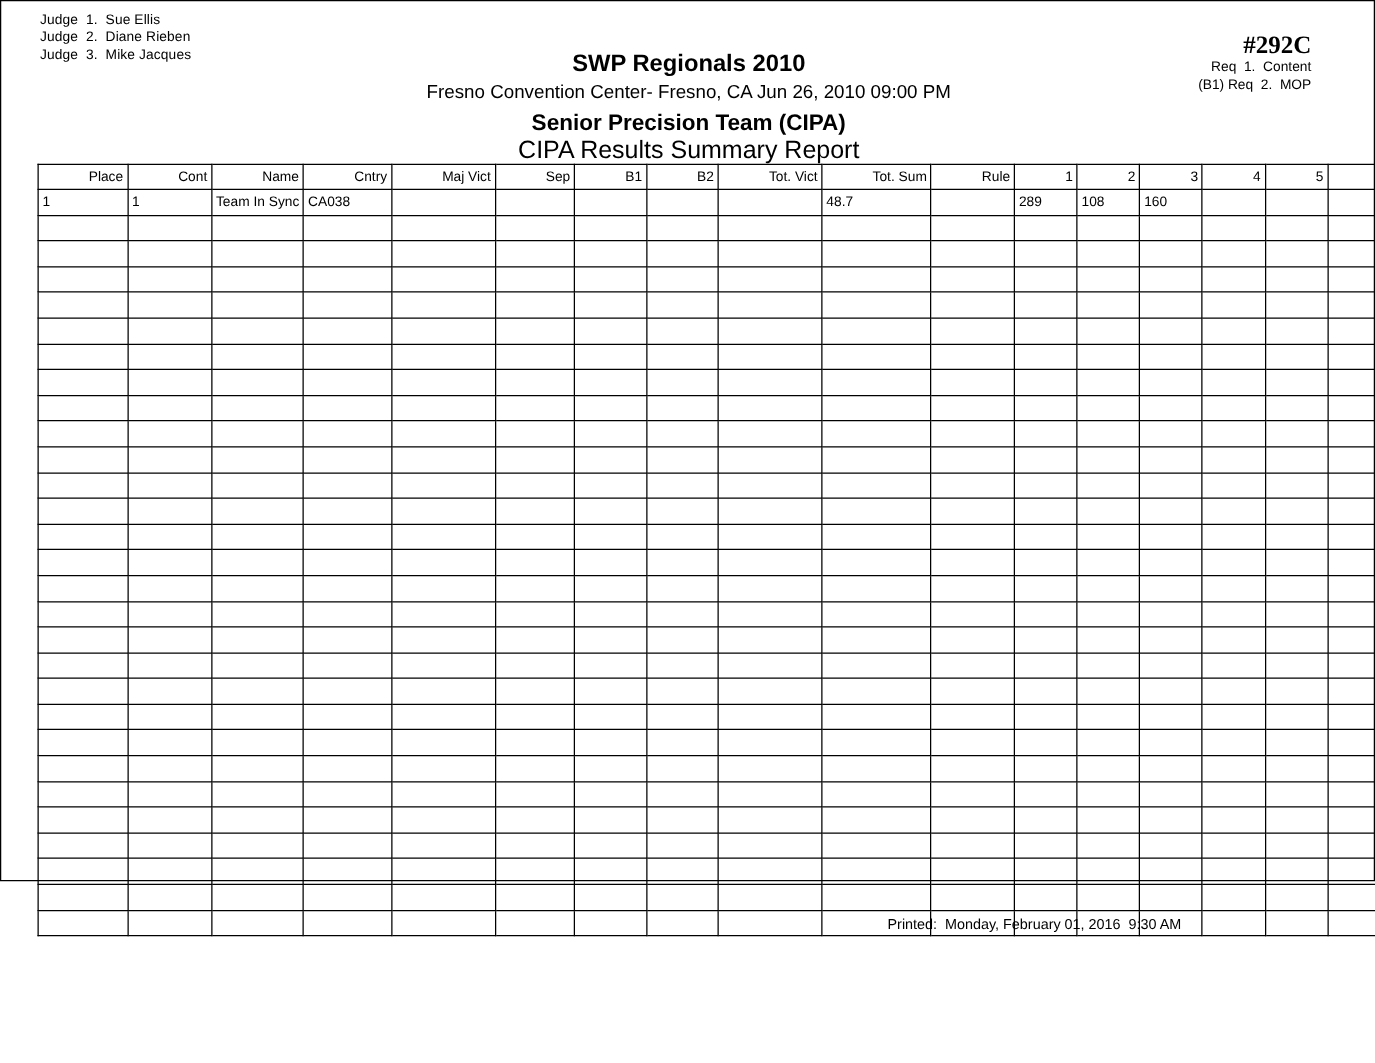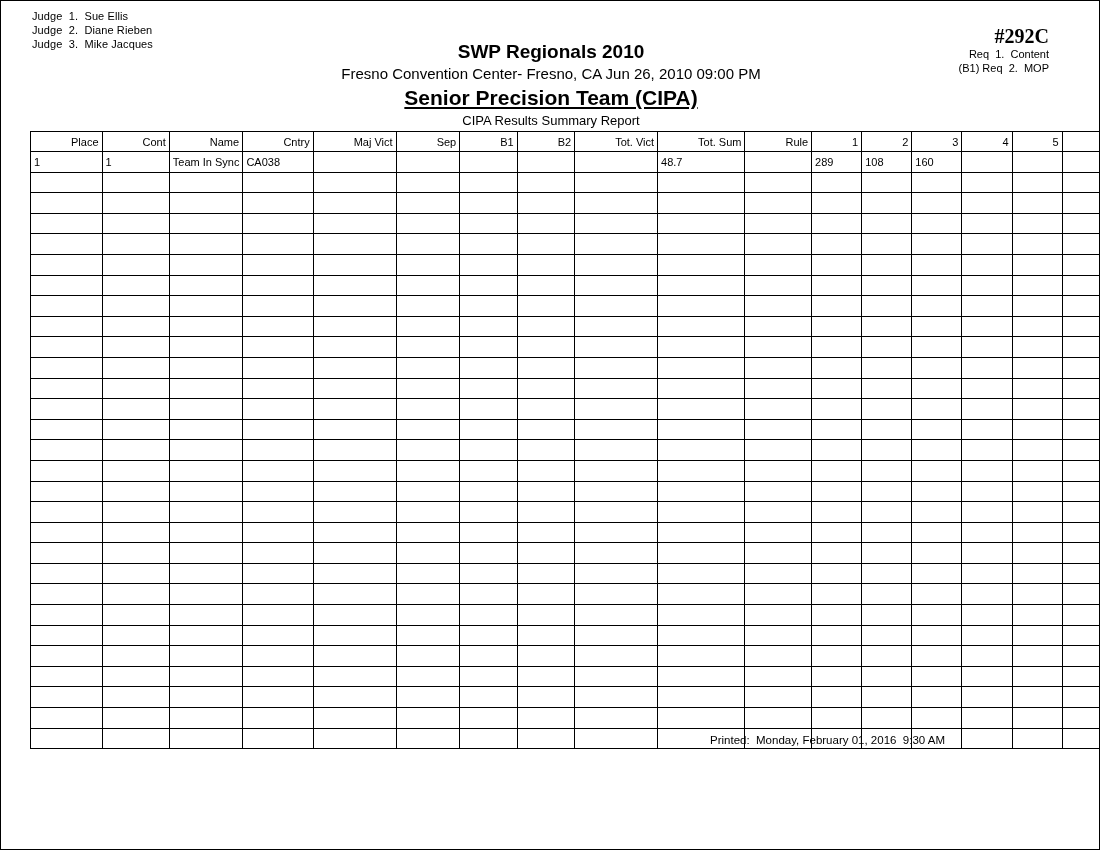--- a/index.html
+++ b/index.html
@@ -12,21 +12,21 @@
     height: 850px;
     font-family: "Liberation Sans", sans-serif;
     color: #000000;
     position: relative;
     overflow: hidden;
   }
   .page {
     position: absolute;
     left: 0; top: 0;
     width: 1100px;
-    height: 850px;
+    height: 705px;
     border: 1px solid #000;
     box-sizing: border-box;
     background: #fff;
   }
 
   
   .judges {
     position: absolute;
     left: 31px;
     top: 8px;
@@ -48,28 +48,27 @@
     font-size: 19px;
     font-weight: bold;
     line-height: 23px;
     margin-top: 19px;
   }
   .venue-line {
     font-size: 15px;
     line-height: 21px;
   }
   .event-title {
-    font-size: 21px;
+    font-size: 18px;
     font-weight: bold;
     line-height: 24px;
     margin-top: 2px;
-    text-decoration: underline;
   }
   .report-title {
-    font-size: 13px;
+    font-size: 20px;
     line-height: 21px;
   }
 
   
   .header-right {
     position: absolute;
     right: 50px;
     top: 24px;
     text-align: right;
   }

